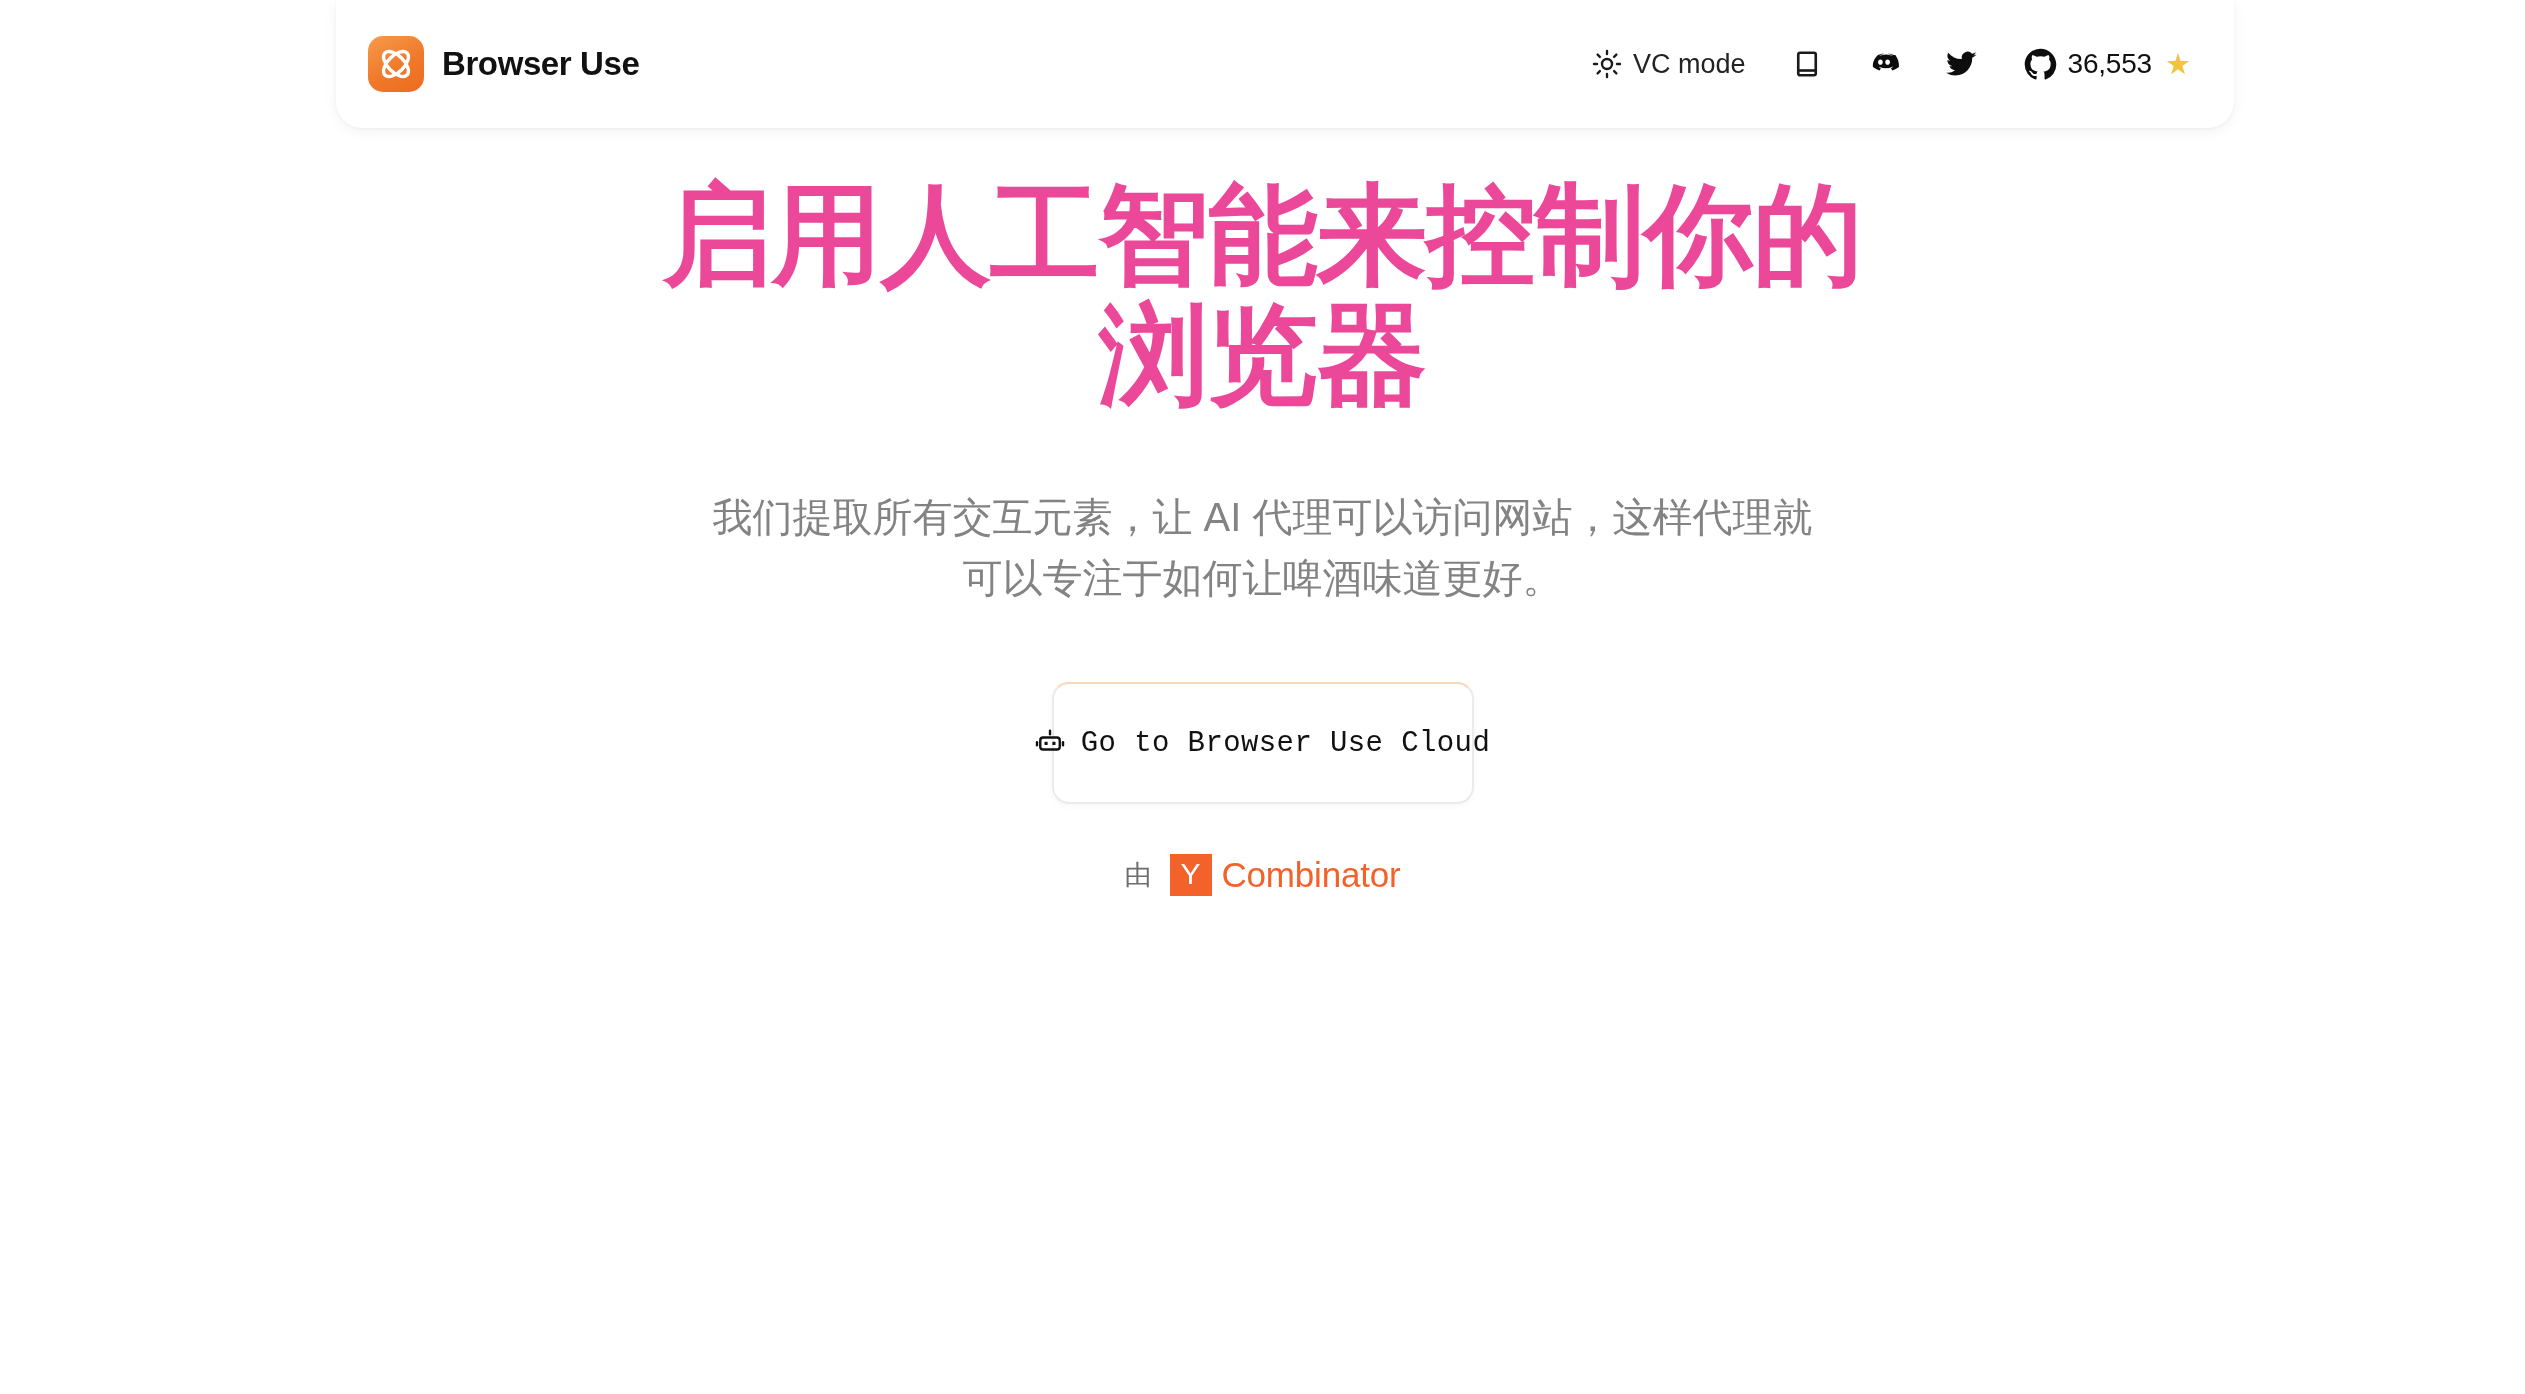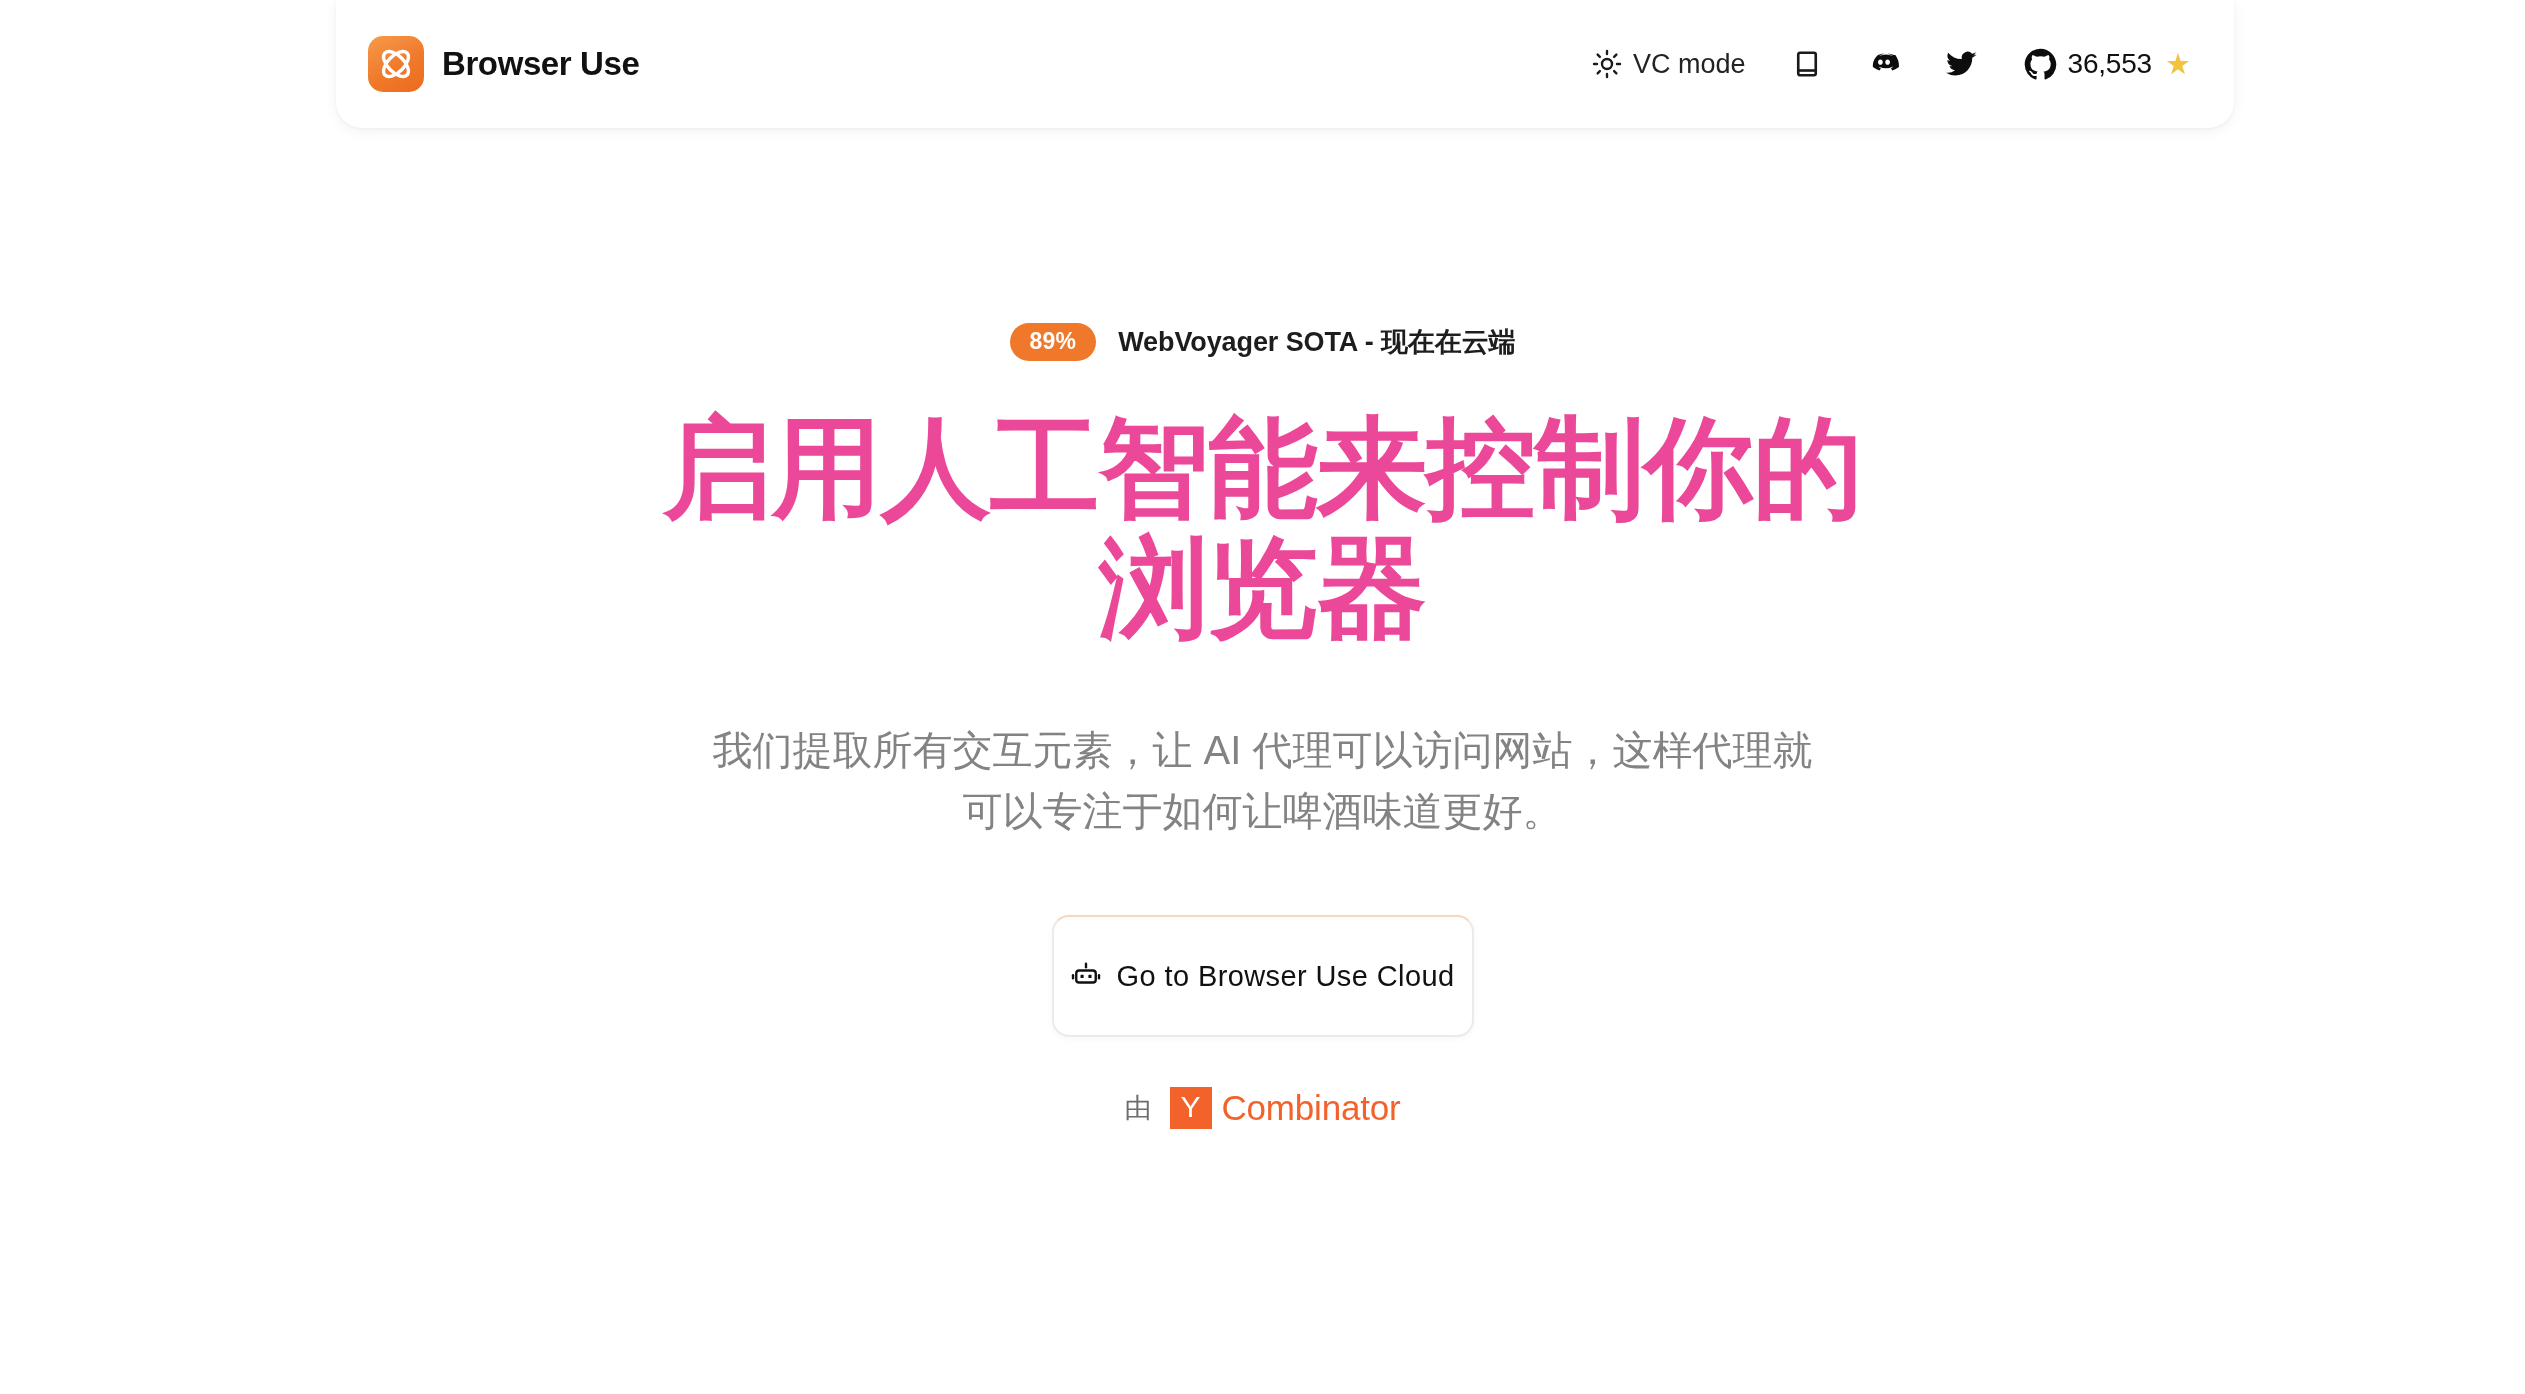--- a/index.html
+++ b/index.html
@@ -148,21 +148,21 @@
     width: 422px;
     height: 122px;
     background: #ffffff;
     border: 2px solid #eceaea;
     border-top-color: #f6d9bd;
     border-radius: 17px;
     cursor: pointer;
     box-shadow: 0 2px 7px rgba(0,0,0,0.035);
   }
   .cta-label {
-    font-family: Liberation Sans, sans-serif;
+    font-family: Liberation Mono, monospace;
     font-size: 29px;
     color: #111111;
     letter-spacing: 0.4px;
     white-space: nowrap;
   }
 
   .backed-row {
     margin-top: 50px;
     display: flex;
     align-items: center;
@@ -264,24 +264,20 @@
       </span>
       <span class="stars-count">36,553</span>
       <span class="star-glyph">★</span>
     </div>
 
   </div>
 </div>
 
 <div class="hero">
 
-  <div class="badge-row">
-    <span class="badge-pill">89%</span>
-    <span class="badge-text">WebVoyager SOTA - 现在在云端</span>
-  </div>
 
   <h1 class="headline">启用人工智能来控制你的浏览器</h1>
 
   <p class="subtitle">我们提取所有交互元素，让 AI 代理可以访问网站，这样代理就可以专注于如何让啤酒味道更好。</p>
 
   <div class="cta-wrap">
     <button class="cta-button">
       <span>
         <svg width="30" height="30" viewBox="0 0 24 24" fill="none" stroke="#111111" stroke-width="1.9" stroke-linecap="round" stroke-linejoin="round">
           <line x1="12" y1="2.2" x2="12" y2="5"></line>

